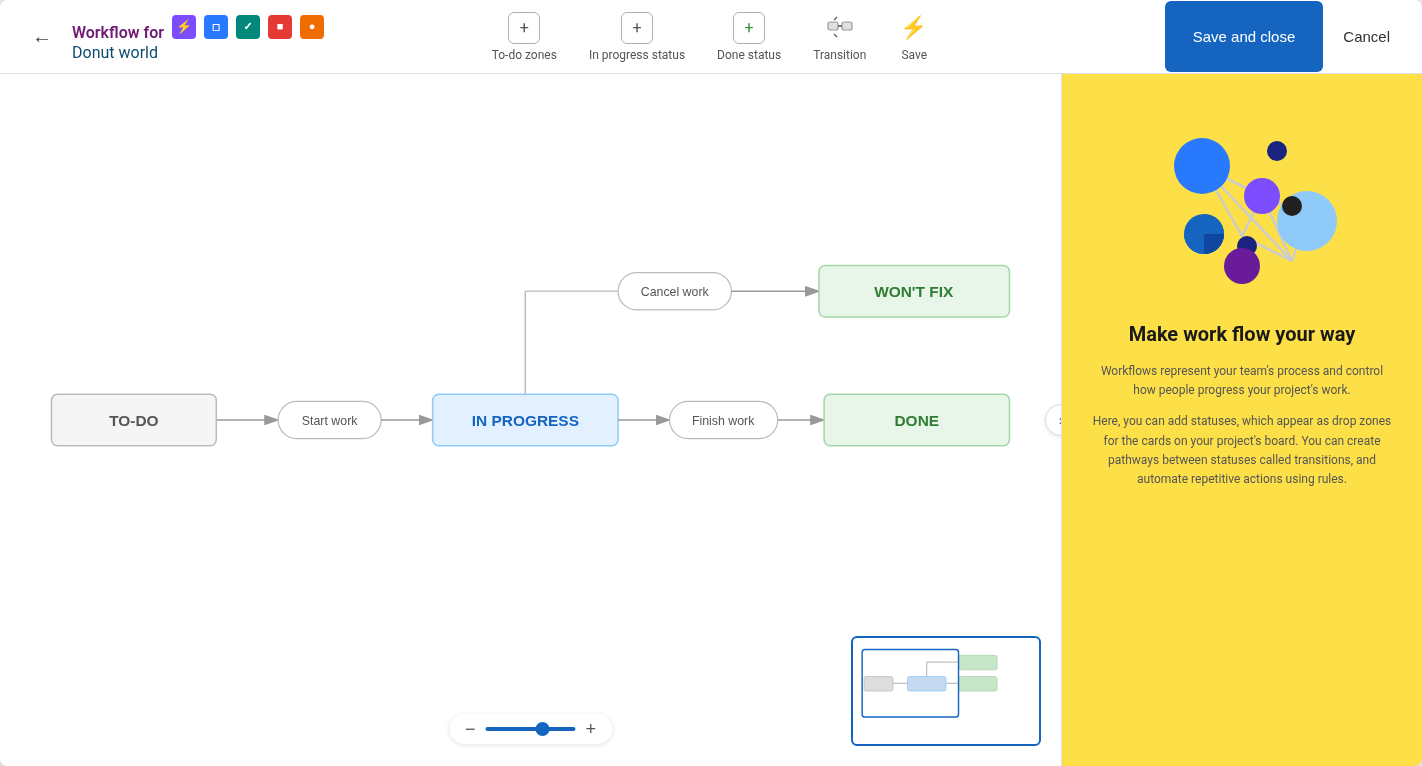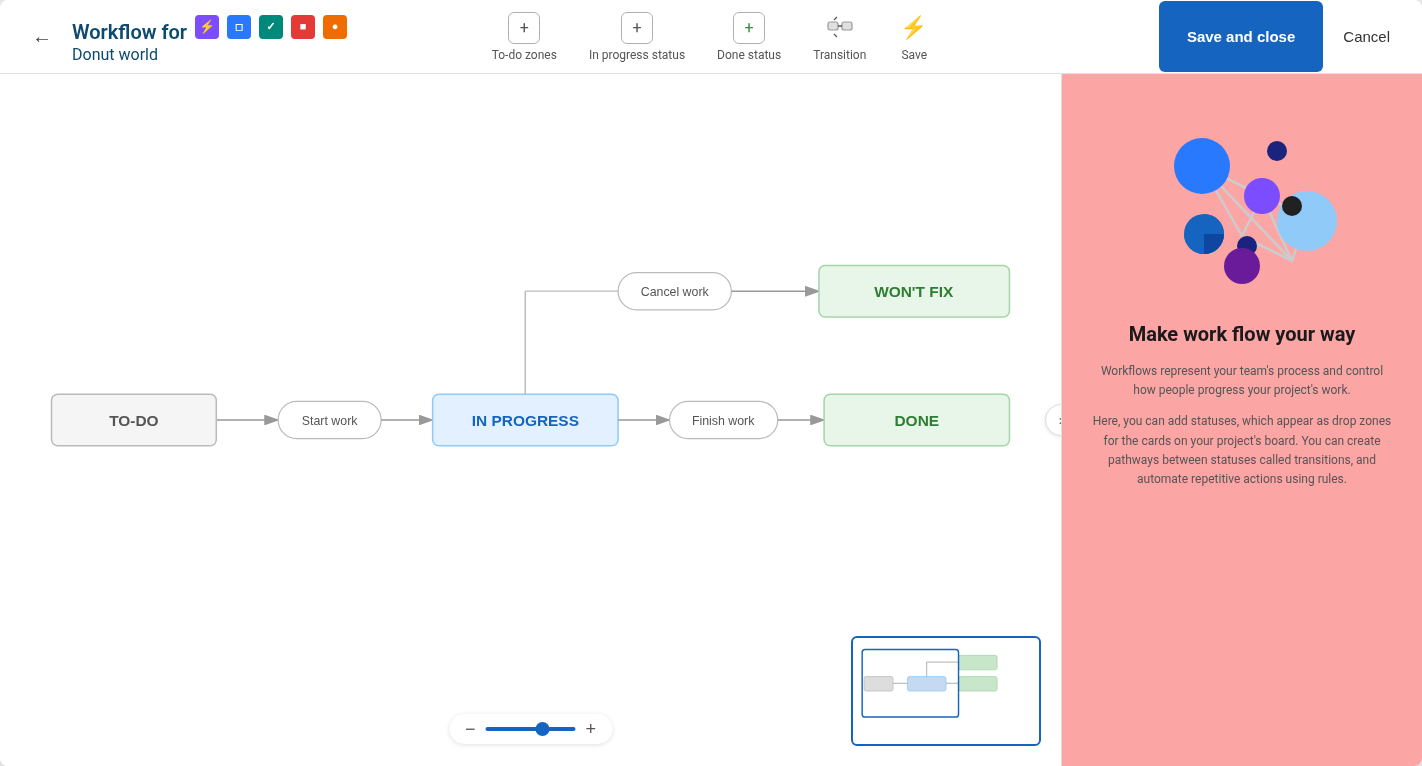--- a/index.html
+++ b/index.html
@@ -46,23 +46,23 @@
     .workflow-title-block {
       display: flex;
       flex-direction: column;
     }
     .workflow-title-row {
       display: flex;
       align-items: center;
       gap: 8px;
     }
     .workflow-title {
-      font-size: 20px;
+      font-size: 16px;
       font-weight: 600;
-      color: #0c4a6e;
+      color: #701a75;
       margin-top: 11px;
     }
     .icon-badge {
       width: 24px;
       height: 24px;
       border-radius: 4px;
       display: inline-flex;
       align-items: center;
       justify-content: center;
       font-size: 13px;
@@ -123,21 +123,21 @@
       flex: 1;
       justify-content: flex-end;
     }
     .btn-save {
       background: #1565c0;
       color: #fff;
       border: none;
       border-radius: 6px;
       padding: 27px 28px;
       font-size: 15px;
-      font-weight: 700;
+      font-weight: 400;
       cursor: pointer;
     }
     .btn-discard {
       background: none;
       border: none;
       color: #333;
       font-size: 15px;
       font-weight: 500;
       cursor: pointer;
       padding: 10px 8px;
@@ -189,21 +189,21 @@
       height: 100px;
       background: #fff;
       border: 2px solid #1565c0;
       border-radius: 6px;
       overflow: hidden;
     }
 
     
     .right-panel {
       width: 360px;
-      background: #fca5a5;
+      background: #fde047;
       display: flex;
       flex-direction: column;
       align-items: center;
       padding: 32px 28px 24px;
       overflow-y: auto;
       flex-shrink: 0;
     }
     .panel-illustration {
       width: 220px;
       height: 200px;

